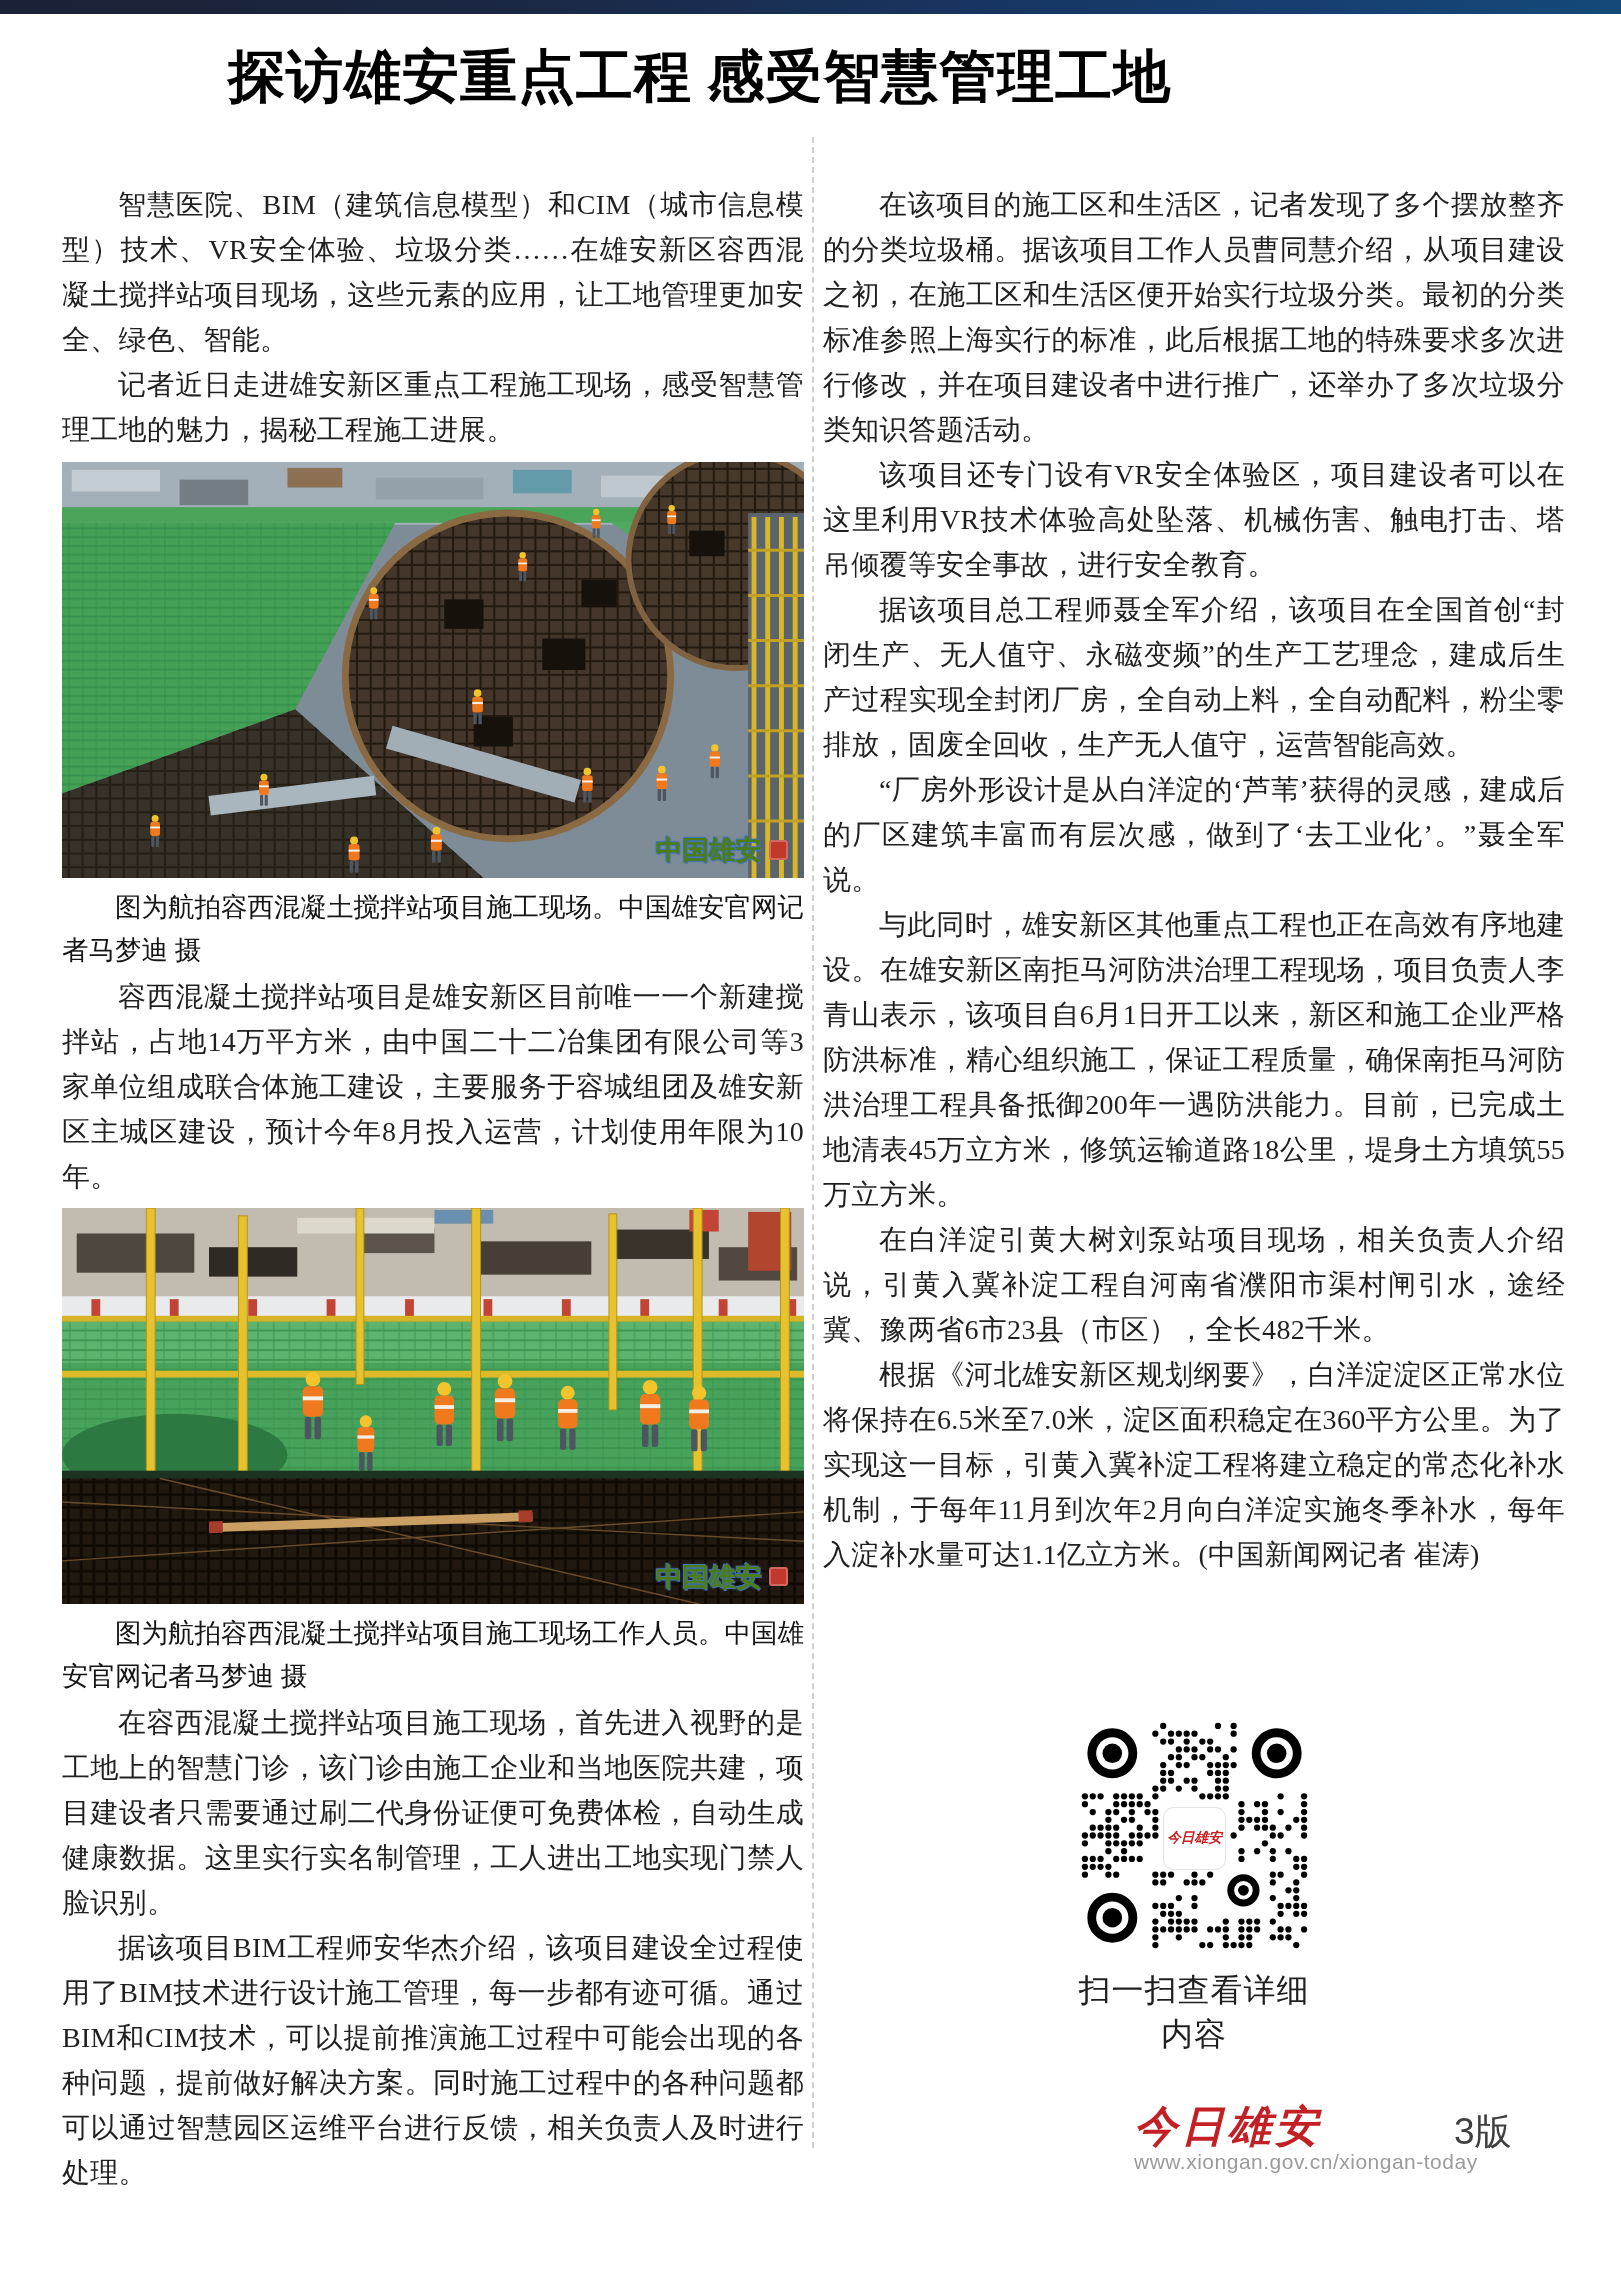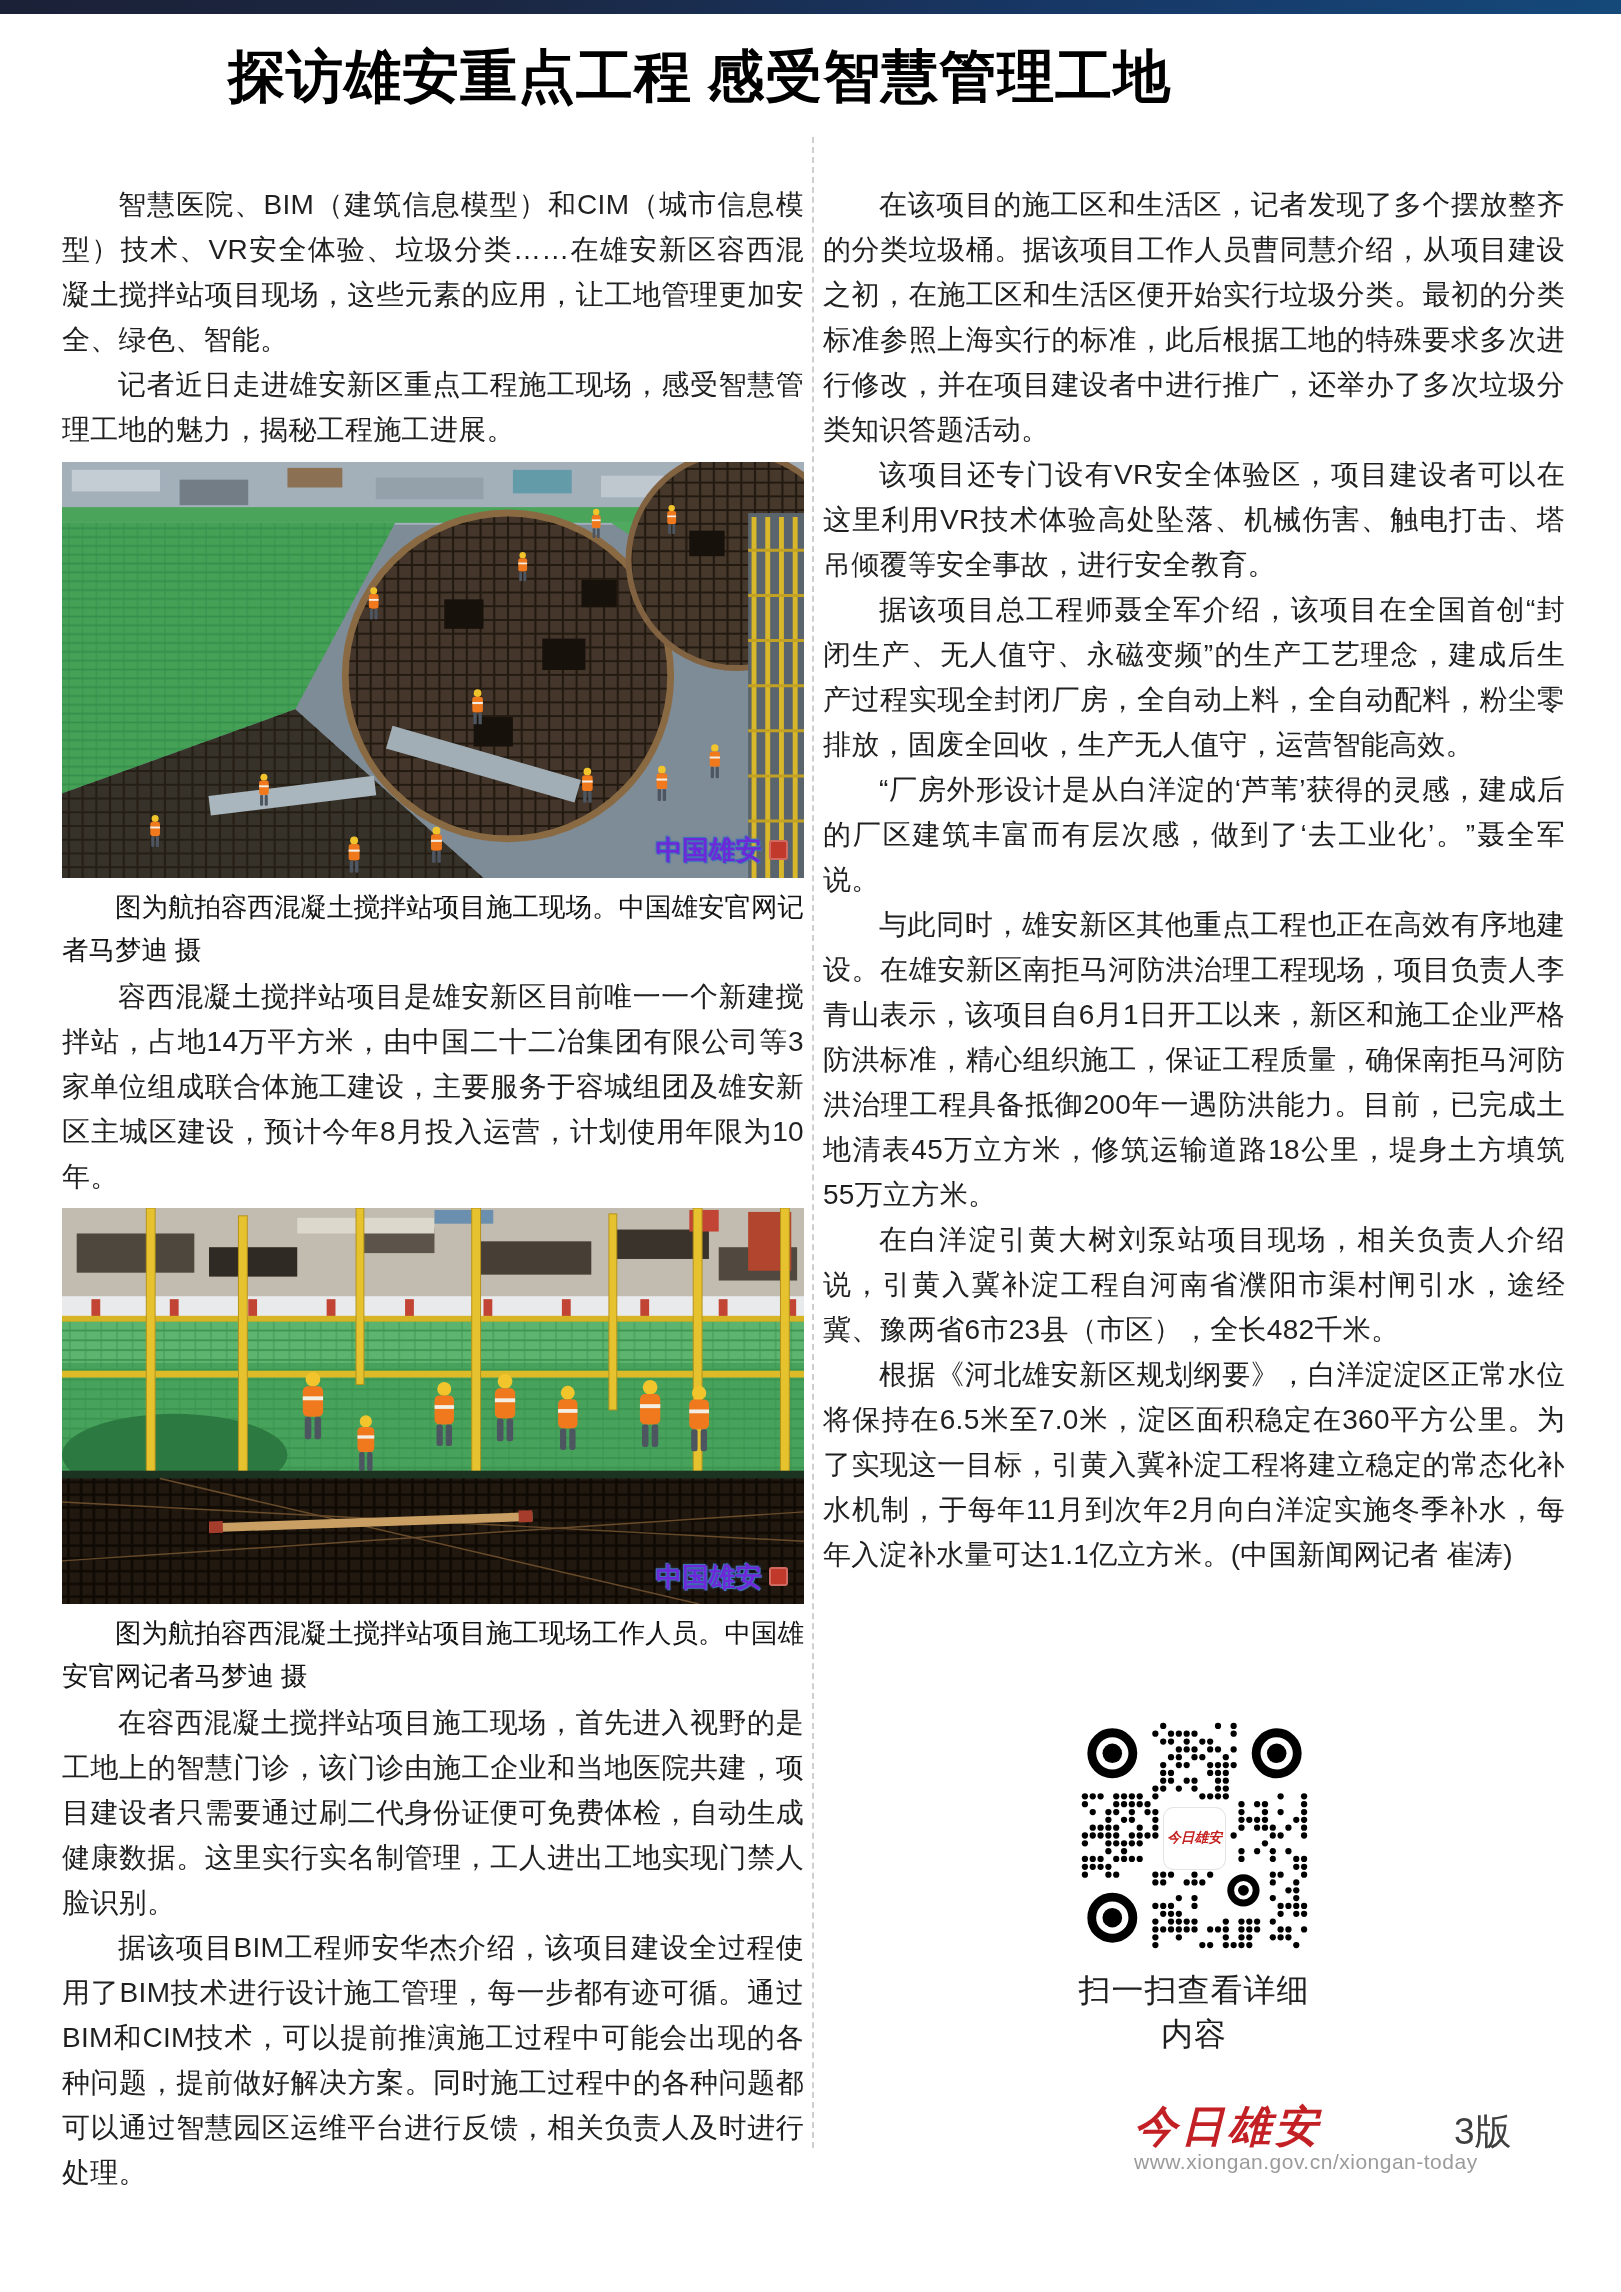--- a/index.html
+++ b/index.html
@@ -9,29 +9,29 @@
           background:linear-gradient(90deg,#1b2137 0%,#1b2742 30%,#173766 65%,#14497a 100%);}
   .headline{position:absolute;left:0;top:43px;width:1399px;text-align:center;margin:0;
             font-family:"Liberation Serif","DejaVu Serif",serif;font-weight:700;
             font-size:57px;line-height:1.2;color:#000;letter-spacing:1px;}
   .col{position:absolute;top:147px;width:742px;}
   .col-left{left:62px;}
   .col-right{left:823px;}
   .col-divider{position:absolute;left:812px;top:137px;height:2011px;width:0;
                border-left:2px dashed #cfcfcf;}
   p.body{margin:0;font-size:28px;line-height:45px;text-align:justify;text-indent:2em;
-         letter-spacing:0.3px;color:#1f1f1f;}
+         letter-spacing:0.3px;color:#1f1f1f;font-family:Liberation Serif, serif;}
   p.body.first{margin-top:35px;}
   figure.photo{margin:9.8px 0 7.8px 0;width:742px;position:relative;padding:0;}
   figure.photo svg.ph{display:block;width:100%;height:100%;}
   .photo1{height:416px;}
   .photo2{height:396px;}
   .wm{position:absolute;right:15.7px;bottom:9.8px;display:flex;align-items:center;gap:6.9px;
       font-family:"Liberation Serif","DejaVu Serif",serif;font-weight:700;font-size:26.5px;
-      color:#6d28d9;text-shadow:0 0 2.9px #3f74b8,1px 1px 0 #3f74b8,-1px -1px 0 #3f74b8;}
+      color:#4d7c0f;text-shadow:0 0 2.9px #3f74b8,1px 1px 0 #3f74b8,-1px -1px 0 #3f74b8;}
   .seal{width:19.6px;height:19.6px;background:#c0392b;border-radius:2.9px;
         box-shadow:inset 0 0 0 2px rgba(255,255,255,.25);}
   p.caption{margin:3.9px 0 2px 0;font-family:"Liberation Serif","DejaVu Serif",serif;
             font-size:26.5px;line-height:43px;text-indent:2em;color:#141414;text-align:justify;}
   .qr-block{margin:145px auto 0 auto;width:255px;}
   .qr{position:relative;width:231px;height:231px;margin:0 auto;background:#fff;}
   .qr svg{display:block;width:227px;height:227px;margin:2px;}
   .qr-logo{position:absolute;left:50%;top:50%;width:61px;height:61px;margin:-30px 0 0 -30px;
            background:#fff;border-radius:9.8px;box-shadow:0 0 0 1px #e4e4e4;
            display:flex;align-items:center;justify-content:center;

